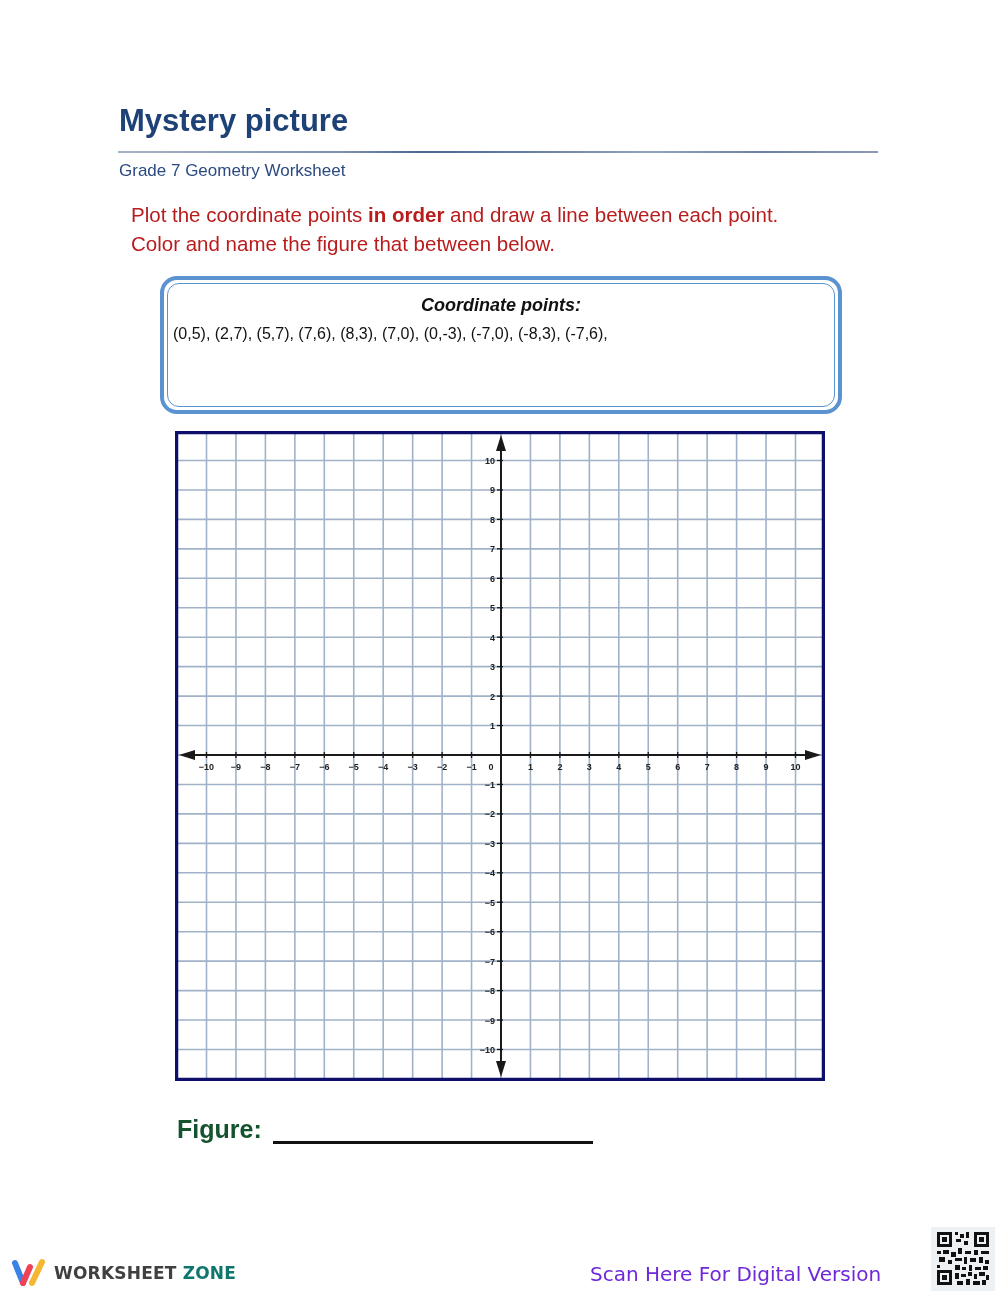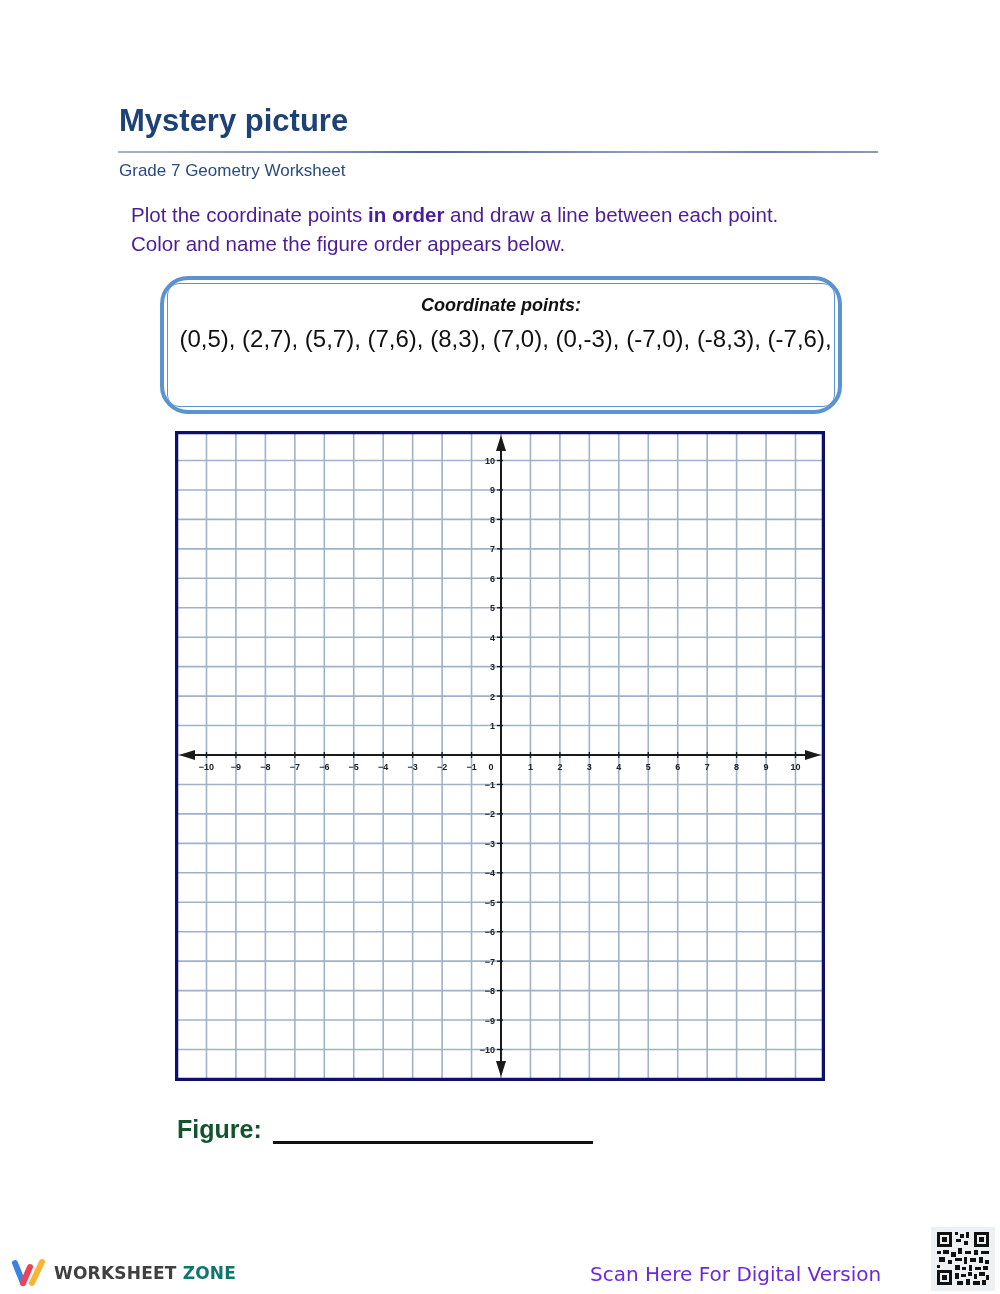--- a/index.html
+++ b/index.html
@@ -1,25 +1,25 @@
 <!DOCTYPE html>
 <html><head>
   <meta charset="utf-8">
   <style>
     html, body { margin: 0; padding: 0; background: #ffffff; }
     body { width: 1000px; height: 1294px; position: relative; overflow: hidden; font-family: "Liberation Sans", sans-serif; }
     .title { position: absolute; left: 119px; top: 101px; font-size: 31px; font-weight: bold; color: #1f4276; letter-spacing: 0px; margin: 0; line-height: 40px; }
     .divider { position: absolute; left: 118px; top: 151px; width: 760px; height: 2px; background: linear-gradient(90deg, #a7b3c5 0%, #7a8fb0 30%, #4e6392 40%, #6b80a5 55%, #93a3bd 70%, #6e7fa8 85%, #8d9ab7 100%); }
     .subtitle { position: absolute; left: 119px; top: 160px; font-size: 17px; color: #2a4a80; line-height: 22px; }
-    .instructions { position: absolute; left: 131px; top: 200px; font-size: 20.5px; color: #4c1d95; line-height: 29px; }
+    .instructions { position: absolute; left: 131px; top: 200px; font-size: 20.5px; color: #b91c1c; line-height: 29px; }
     .instructions b { font-weight: bold; }
-    .coords-box { position: absolute; left: 160px; top: 276px; width: 674px; height: 130px; border: 4px solid #5b93d0; border-radius: 28px; background: #fff; }
+    .coords-box { position: absolute; left: 160px; top: 276px; width: 674px; height: 130px; border: 4px solid #5b93d0; border-radius: 17px; background: #fff; }
     .coords-box-inner { position: absolute; left: 3px; top: 3px; right: 3px; bottom: 3px; border: 1.5px solid #5b93d0; border-radius: 12px; }
     .coords-heading { position: absolute; left: 0; right: 0; top: 15px; text-align: center; font-size: 18px; font-weight: bold; font-style: italic; color: #111; }
-    .coords-line { position: absolute; left: 9px; right: 0; text-align: center; font-size: 24px; color: #111; }
+    .coords-line { position: absolute; left: 9px; right: 0; text-align: left; font-size: 16px; color: #111; }
     .coords-line.l1 { top: 45px; }
     .coords-line.l2 { top: 86px; }
     .grid-wrap { position: absolute; left: 175px; top: 431px; width: 650px; height: 650px; }
     .grid-wrap svg { display: block; }
     .figure-label { position: absolute; left: 177px; top: 1115px; font-size: 25px; font-weight: bold; color: #14532d; }
     .figure-line { position: absolute; left: 273px; top: 1141px; width: 320px; height: 3px; background: #111; }
     .logo { position: absolute; left: 10px; top: 1258px; height: 30px; display: flex; align-items: center; }
     .logo-text { font-family: "DejaVu Sans", sans-serif; font-weight: bold; font-size: 17px; margin-left: 6px; letter-spacing: 0.2px; }
     .logo-text .ws { color: #404040; }
     .logo-text .zone { color: #0f766e; }
@@ -28,21 +28,21 @@
   </style>
 </head>
 <body>
 
 <h1 class="title">Mystery picture</h1>
 <div class="divider"></div>
 <div class="subtitle">Grade 7 Geometry Worksheet</div>
 
 <div class="instructions">
   <div><span>Plot the coordinate points </span><b>in order</b><span> and draw a line between each point.</span></div>
-  <div>Color and name the figure order appears below.</div>
+  <div>Color and name the figure that between below.</div>
 </div>
 
 <div class="coords-box">
   <div class="coords-box-inner"></div>
   <div class="coords-heading">Coordinate points:</div>
   <div class="coords-line l1">(0,5), (2,7), (5,7), (7,6), (8,3), (7,0), (0,-3), (-7,0), (-8,3), (-7,6),</div>
 </div>
 
 <div class="grid-wrap">
   <svg id="grid-svg" width="650" height="650" viewBox="0 0 650 650">

